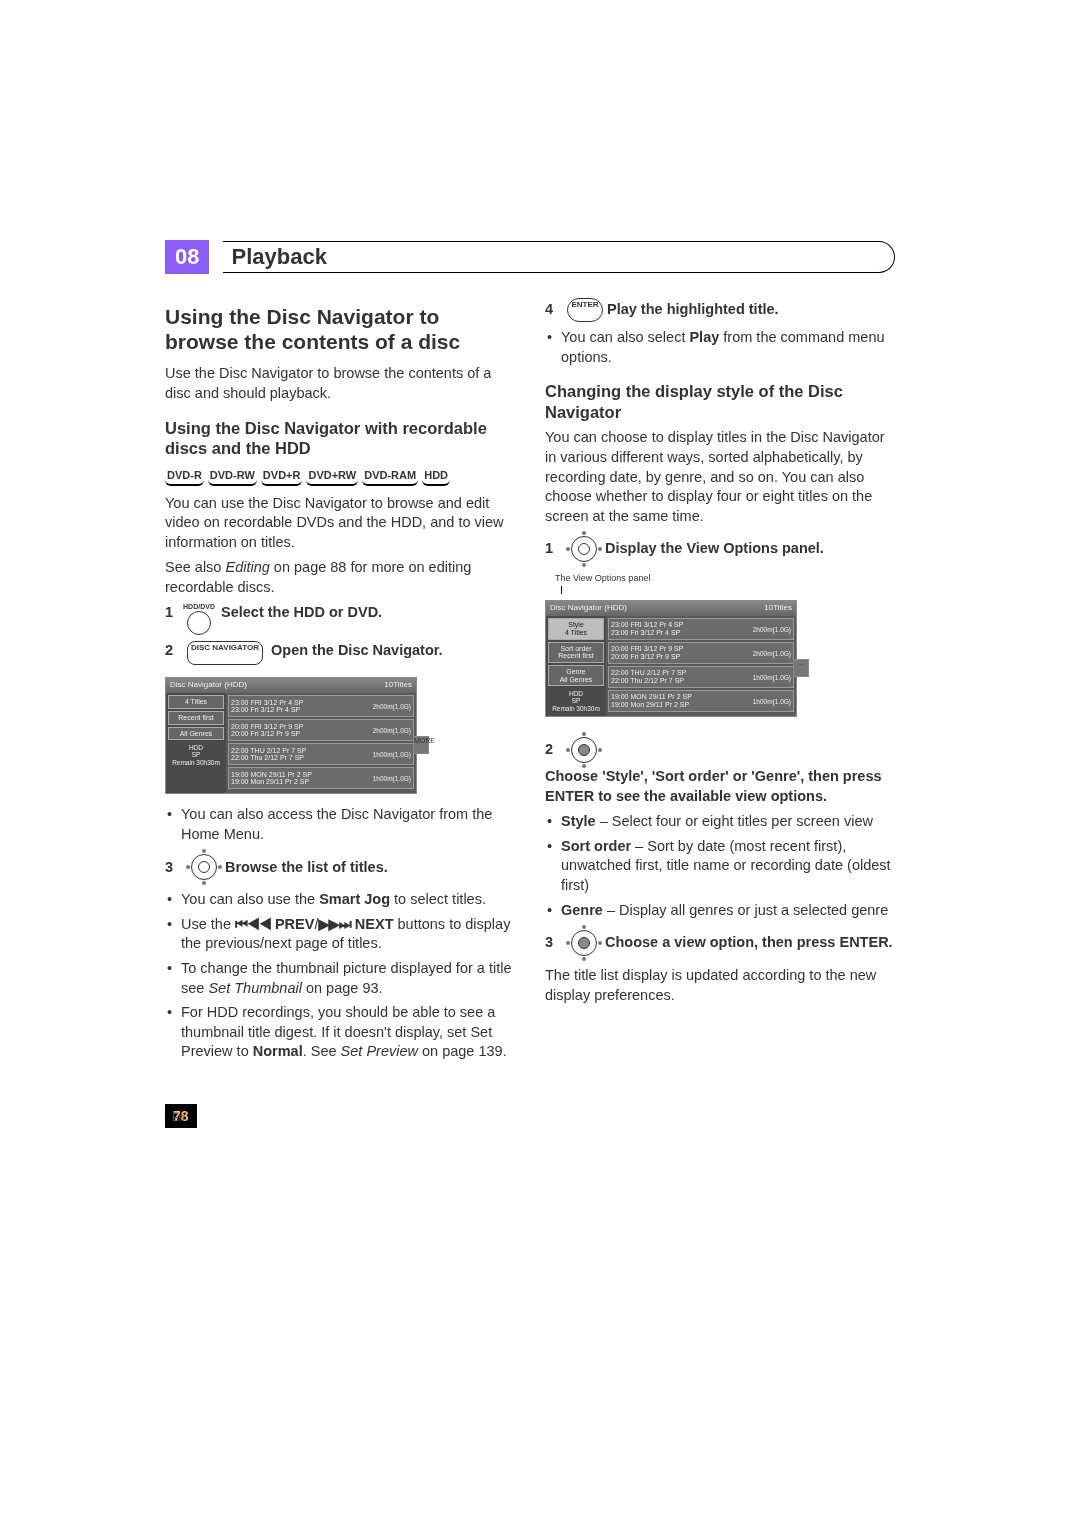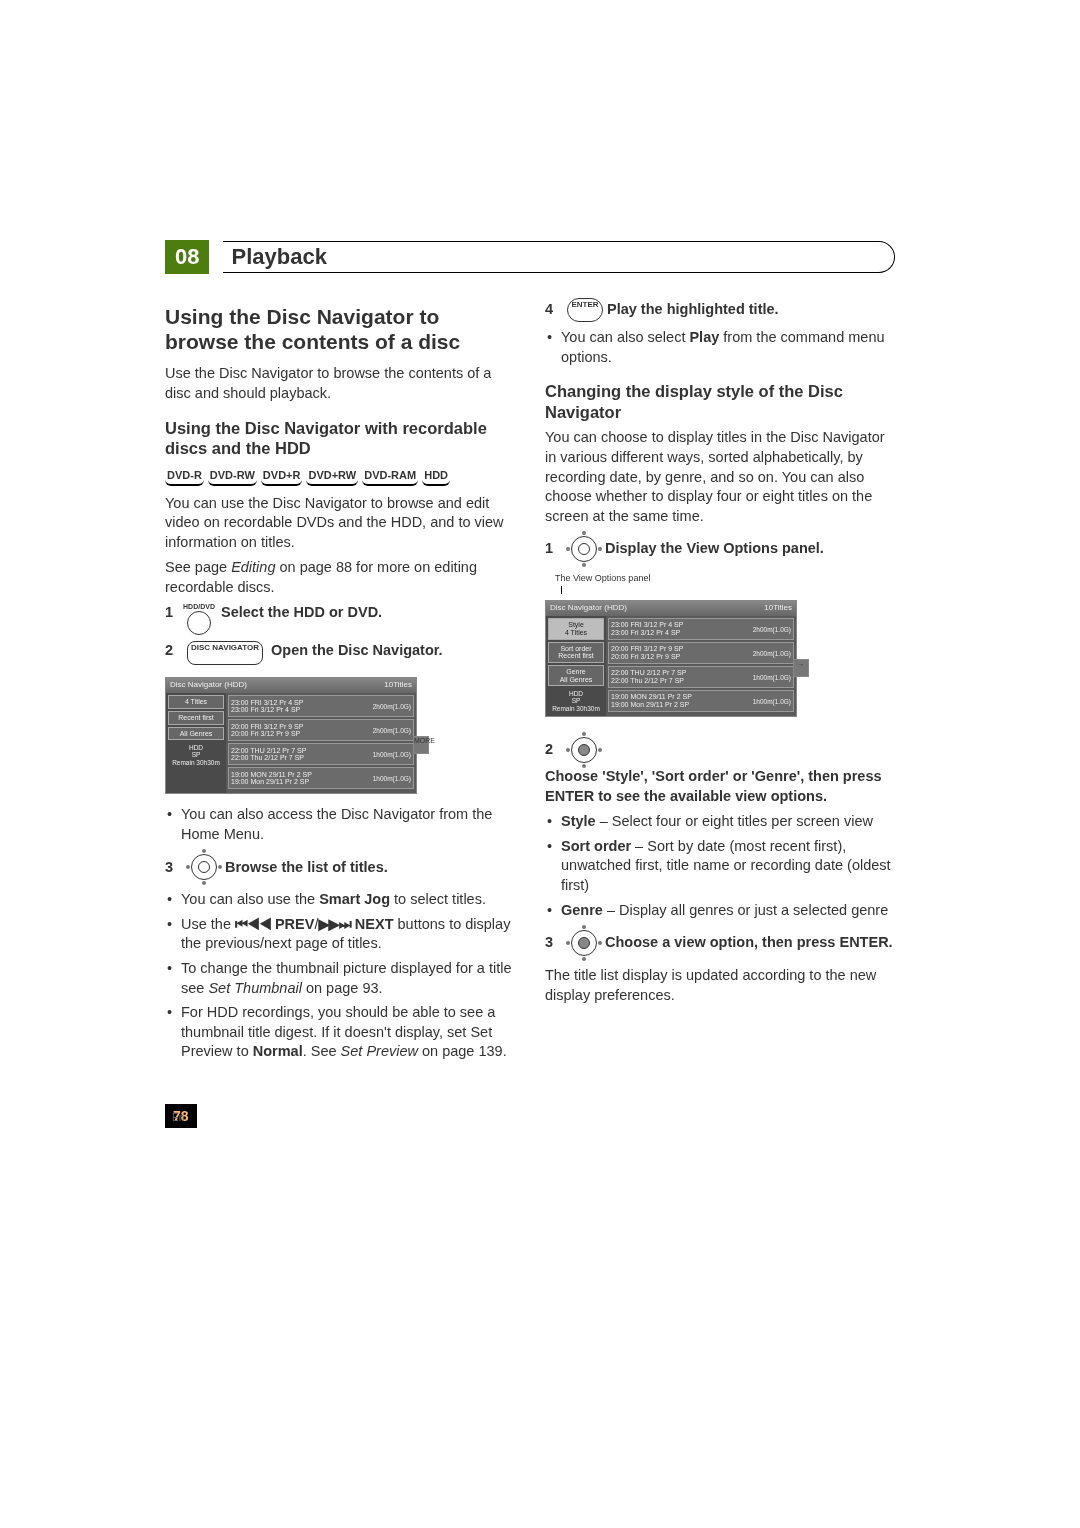--- a/index.html
+++ b/index.html
@@ -14,21 +14,21 @@
   }
   .page {
     padding: 240px 185px 0 165px;
   }
   .header-row {
     display: flex;
     align-items: center;
     margin-bottom: 18px;
   }
   .chapter-badge {
-    background: #4d7c0f;
+    background: #8b5cf6;
     color: #fff;
     font-weight: bold;
     font-size: 22px;
     padding: 4px 10px;
     margin-right: 14px;
   }
   .chapter-title-wrap {
     flex: 1;
     border: 1px solid #000;
     border-left: none;
@@ -292,21 +292,21 @@
         <span class="mb">DVD-R</span>
         <span class="mb">DVD-RW</span>
         <span class="mb">DVD+R</span>
         <span class="mb">DVD+RW</span>
         <span class="mb">DVD-RAM</span>
         <span class="mb">HDD</span>
       </div>
 
       <p>You can use the Disc Navigator to browse and edit video on recordable DVDs and the HDD, and to view information on titles.</p>
       <p>
-        <span>See page </span><span class="italic">Editing</span><span> on page 88 for more on editing recordable discs.</span>
+        <span>See also </span><span class="italic">Editing</span><span> on page 88 for more on editing recordable discs.</span>
       </p>
 
       
       <div class="step">
         <span class="step-num">1</span>
         <span style="display:inline-block; text-align:center;">
           <span class="btn-label-tiny">HDD/DVD</span>
           <span class="btn-circle"></span>
         </span>
         <span class="step-text" style="margin-left:6px;">Select the HDD or DVD.</span>

